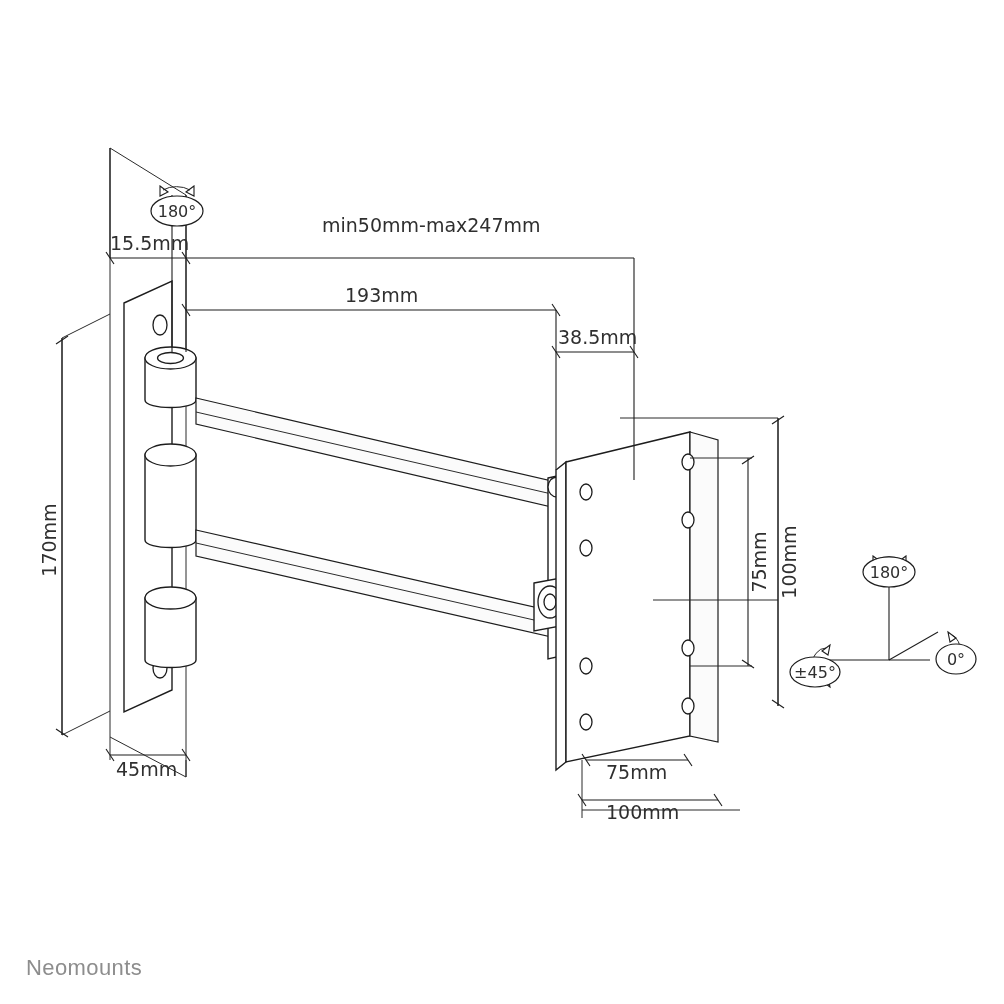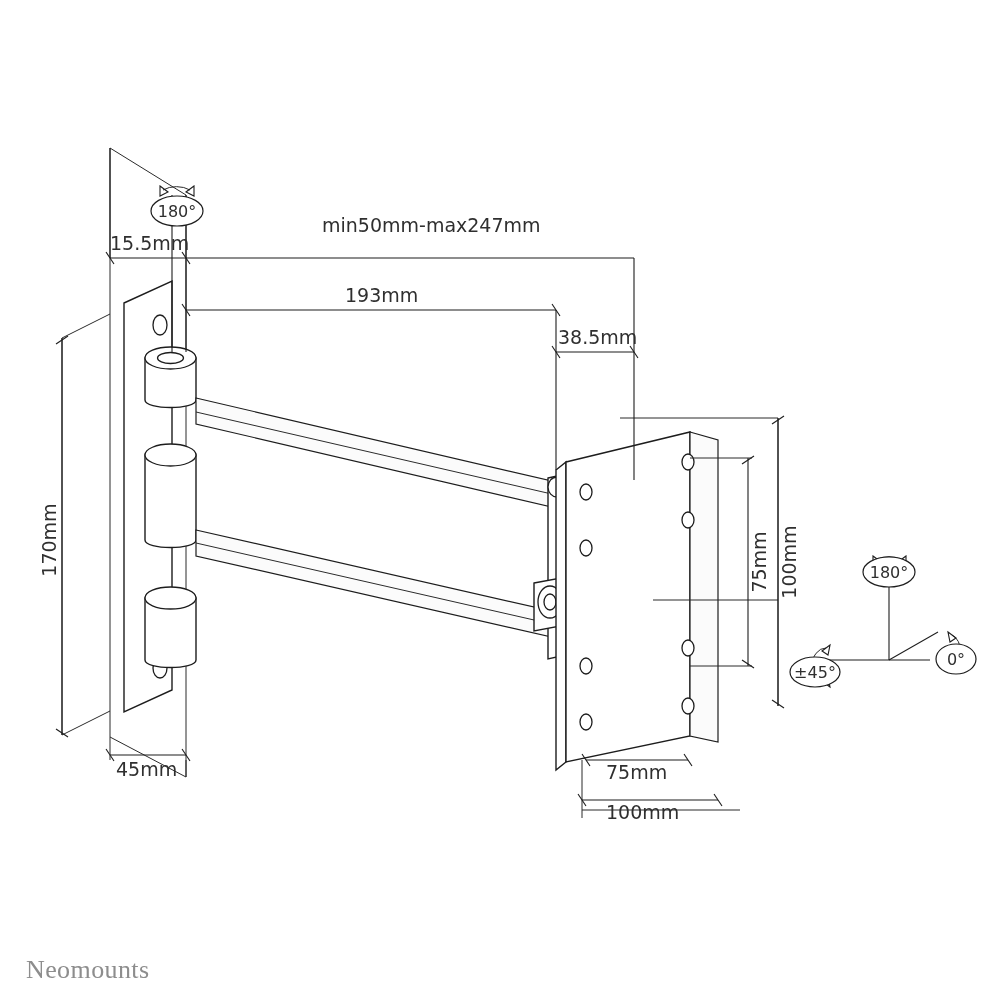--- a/index.html
+++ b/index.html
@@ -25,22 +25,22 @@
     position: absolute;
     left: 0;
     top: 0;
     width: 1004px;
     height: 1004px;
   }
   .brand {
     position: absolute;
     left: 26px;
     top: 955px;
-    font-family: Liberation Serif, serif;
-    font-size: 26px;
+    font-family: Liberation Sans, sans-serif;
+    font-size: 22px;
     letter-spacing: 0.4px;
     color: #8d8d8d;
     white-space: nowrap;
   }
   text {
     font-family: "DejaVu Sans", sans-serif;
     fill: #2f2f2f;
   }
   .dim-text { font-size: 19px; }
   .angle-text { font-size: 16px; }

